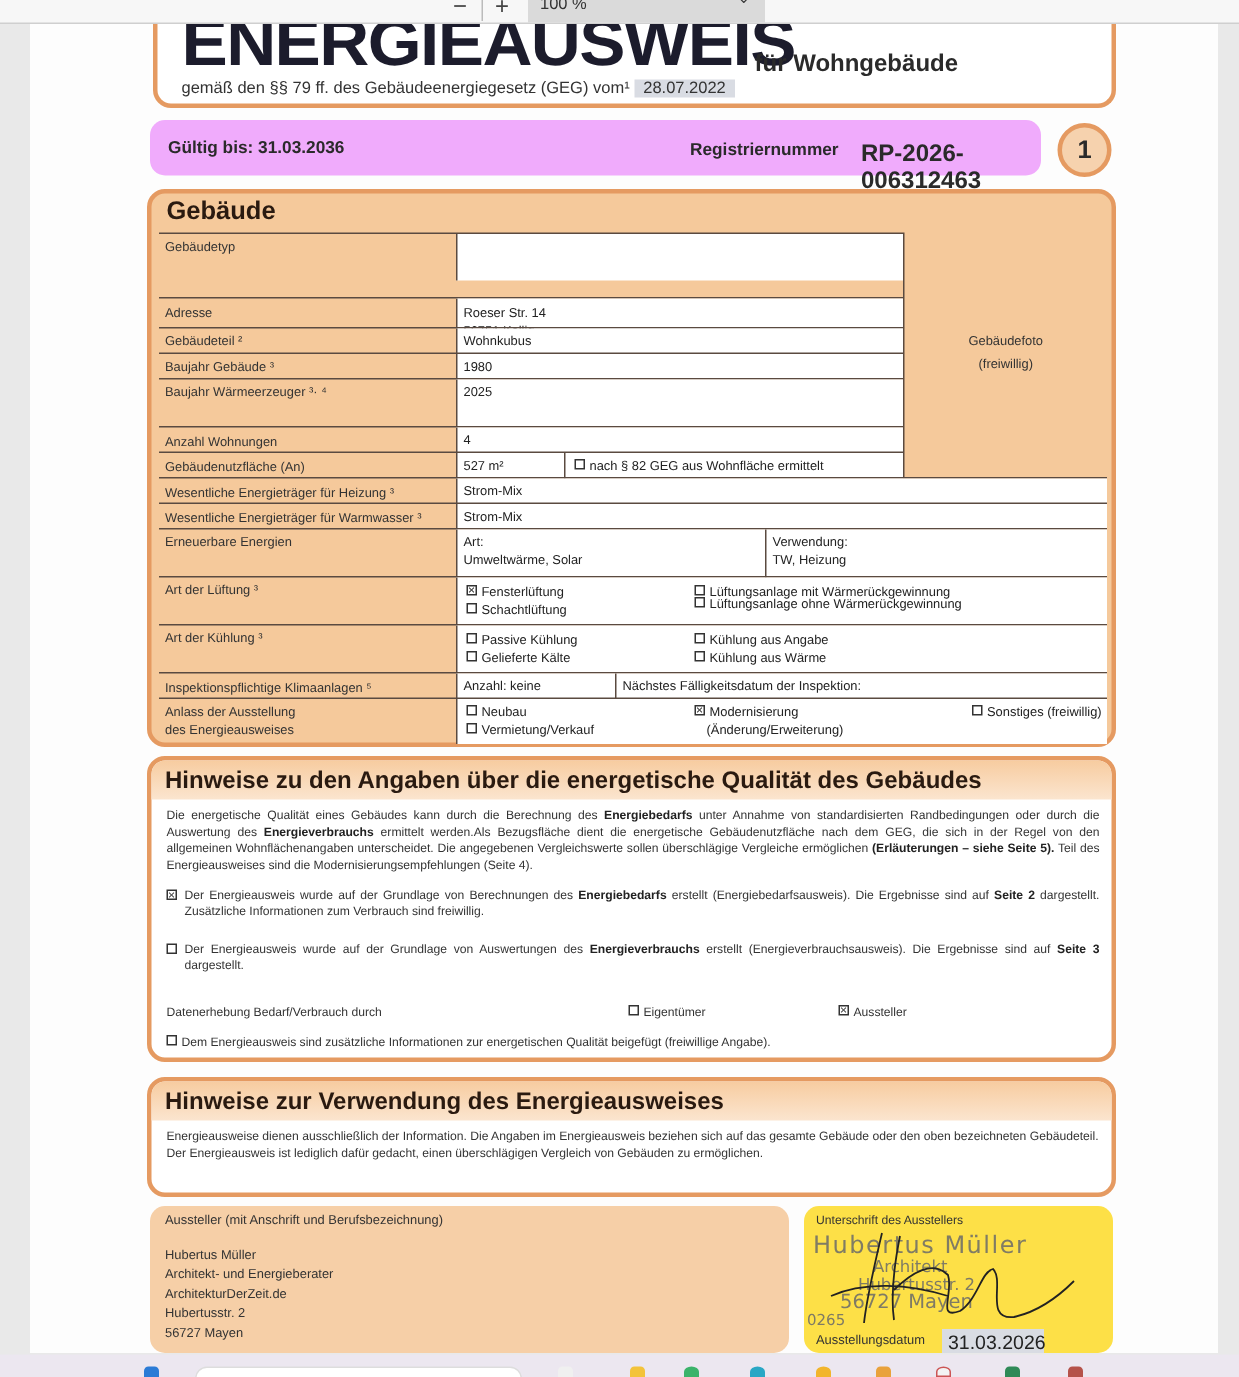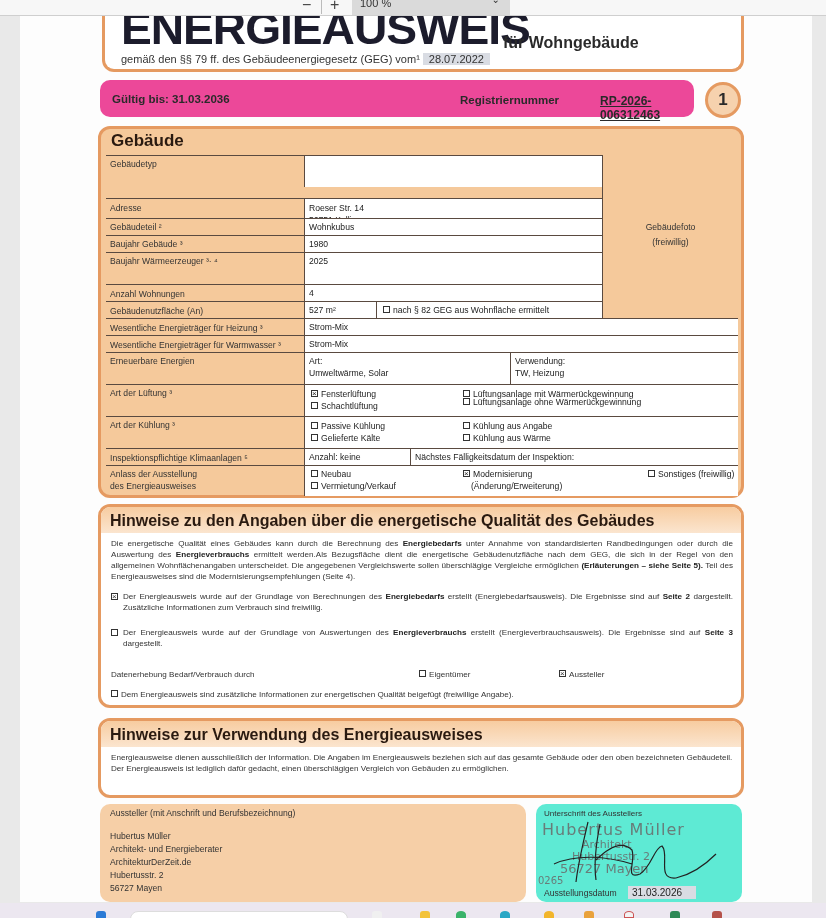--- a/index.html
+++ b/index.html
@@ -20,24 +20,24 @@
 
   .box { position: absolute; border: 3px solid #e59a61; border-radius: 12px; background: #fff; }
 
   
   .hdr { left: 82px; top: -14px; width: 642px; height: 70px; border-top: none; border-radius: 0 0 12px 12px; background: #fff; }
   .title { position: absolute; left: 16px; top: 2px; font-size: 44px; font-weight: bold; color: #1c1c2c; letter-spacing: -1px; transform: scaleX(1.05); transform-origin: left; }
   .subtitle { position: absolute; left: 398px; top: 32px; font-size: 16px; font-weight: bold; color: #2a2a2a; }
   .geg-line { position: absolute; left: 16px; top: 51px; font-size: 11px; color: #333; }
   .geg-date { background: #d9dce3; padding: 0 6px; margin-left: 3px; }
 
-  .valid { position: absolute; left: 80px; top: 64px; width: 594px; height: 37px; background: #ec4899; border-radius: 10px; }
+  .valid { position: absolute; left: 80px; top: 64px; width: 594px; height: 37px; background: #f0abfc; border-radius: 10px; }
   .valid-text { position: absolute; left: 12px; top: 13px; font-size: 11.5px; font-weight: bold; color: #2a2a2a; }
   .reg-label { position: absolute; left: 360px; top: 14px; font-size: 11.5px; font-weight: bold; color: #2a2a2a; }
-  .reg-num { position: absolute; left: 500px; top: 14px; font-size: 12px; font-weight: bold; color: #2a2a2a; text-decoration: underline; }
+  .reg-num { position: absolute; left: 474px; top: 14px; font-size: 16px; font-weight: bold; color: #2a2a2a; }
   .pagenum { position: absolute; left: 685px; top: 66px; width: 36px; height: 36px; border: 3px solid #e59a61; border-radius: 50%; background: #f6d2ae; text-align: center; line-height: 30px; font-weight: bold; font-size: 17px; color: #2a2a2a; }
 
   
   .geb { left: 78px; top: 110px; width: 646px; height: 372px; background: #f5c99b; }
   .sec-title { position: absolute; left: 10px; top: 2px; font-size: 17px; font-weight: bold; color: #2a1a10; }
   .grid { position: absolute; left: 5px; top: 26px; width: 632px; }
   .row { position: absolute; left: 0; width: 632px; border-top: 1px solid #5a4a40; }
   .lbl { position: absolute; left: 4px; font-size: 8.6px; color: #333; line-height: 12px; }
   .cell { position: absolute; background: #fff; border-left: 1px solid #5a4a40; font-size: 8.6px; color: #222; line-height: 12px; padding: 3px 4px; }
   .photo { position: absolute; left: 496px; top: 0; width: 136px; height: 163px; border-left: 1px solid #5a4a40; text-align: center; font-size: 8.6px; color: #333; line-height: 15px; padding-top: 65px; }
@@ -53,28 +53,28 @@
   .para b { color: #222; }
 
   
   .hin2 { left: 78px; top: 702px; width: 646px; height: 80px; }
 
   
   .aus { position: absolute; left: 80px; top: 788px; width: 426px; height: 98px; background: #f6cfa7; border-radius: 10px; }
   .aus-title { position: absolute; left: 10px; top: 4px; font-size: 8.6px; color: #333; }
   .aus-lines { position: absolute; left: 10px; top: 26px; font-size: 8.6px; line-height: 13px; color: #333; }
 
-  .sig { position: absolute; left: 516px; top: 788px; width: 206px; height: 98px; background: #5eead4; border-radius: 10px; overflow: hidden; }
+  .sig { position: absolute; left: 516px; top: 788px; width: 206px; height: 98px; background: #fde047; border-radius: 10px; overflow: hidden; }
   .sig-title { position: absolute; left: 8px; top: 5px; font-size: 8.1px; color: #333; }
   .stamp { position: absolute; left: 6px; top: 16px; color: #6a6a6a; font-family: "DejaVu Sans", sans-serif; opacity: 0.85; }
   .stamp .n { font-size: 16px; letter-spacing: 1px; }
   .stamp .l { font-size: 11px; margin-left: 28px; line-height: 12px; }
   .sig-svg { position: absolute; left: 0; top: 0; }
   .date-label { position: absolute; left: 8px; top: 84px; font-size: 8.6px; color: #333; }
-  .date-val { position: absolute; left: 92px; top: 82px; font-size: 10px; background: #d9dce3; padding: 1px 4px 1px 4px; width: 68px; color: #222; }
+  .date-val { position: absolute; left: 92px; top: 82px; font-size: 13px; background: #d9dce3; padding: 1px 4px 1px 4px; width: 68px; color: #222; }
 
   
   .taskbar { position: absolute; left: 0; top: 903px; width: 826px; height: 15px; background: #ece7f0; }
   .tb-icon { position: absolute; top: 8px; width: 10px; height: 7px; border-radius: 3px 3px 0 0; }
   .search-pill { position: absolute; left: 130px; top: 8px; width: 218px; height: 10px; background: #fff; border-radius: 8px 8px 0 0; border: 1px solid #ddd; }
 </style>
 </head>
 <body>
 
 <div class="toolbar">

